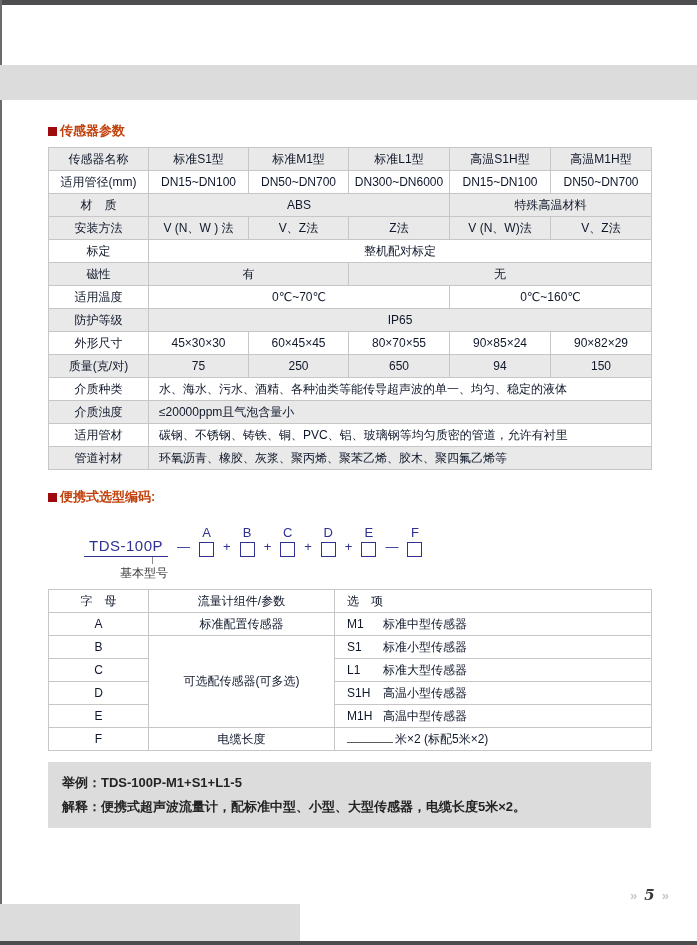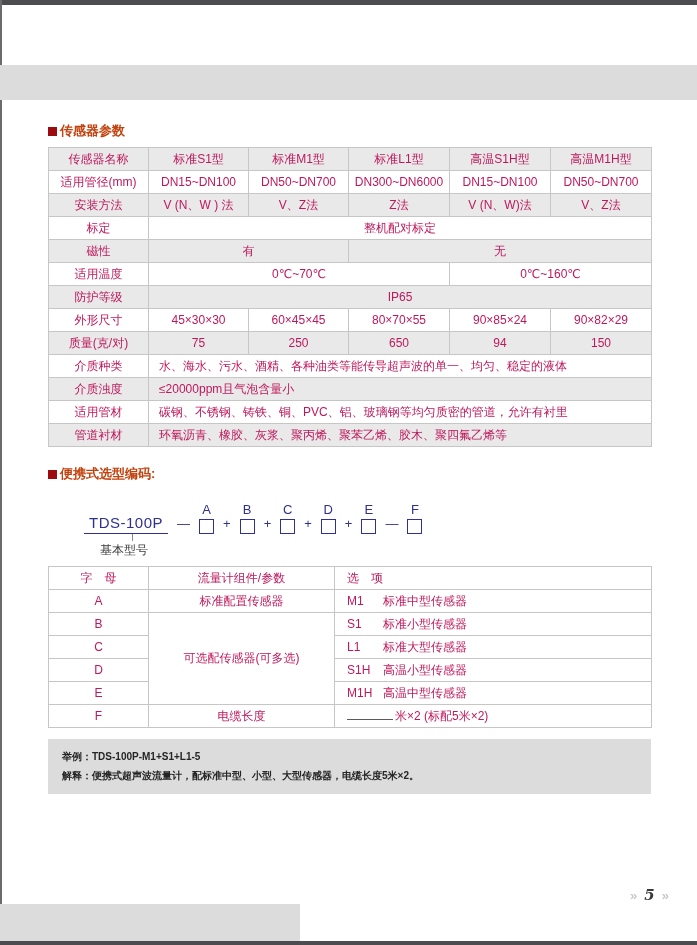--- a/index.html
+++ b/index.html
@@ -12,45 +12,45 @@
   .bottom-bar{position:absolute;bottom:0;left:0;width:697px;height:4px;background:#4d4d4f;}
   .left-edge{position:absolute;top:0;left:0;width:2px;height:945px;background:#6b6b6d;}
   .band-top{position:absolute;top:65px;left:0;width:697px;height:35px;background:#dcdcdd;}
   .band-bottom{position:absolute;bottom:4px;left:0;width:300px;height:37px;background:#dcdcdd;}
 
   .content{position:absolute;left:48px;top:122px;width:603px;}
 
   .sec-head{display:flex;align-items:center;gap:3px;font-size:13px;font-weight:bold;color:#c2410c;margin:0 0 7px 0;}
   .sec-head .bullet{width:9px;height:9px;background:#9e0b0f;flex:0 0 auto;}
 
-  table{border-collapse:collapse;width:603px;font-size:12px;color:#be185d;table-layout:fixed;}
+  table{border-collapse:collapse;width:603px;font-size:12px;color:#0f172a;table-layout:fixed;}
   td,th{border:1px solid #c6c6c6;height:22px;text-align:center;padding:0 4px;font-weight:normal;
         overflow:hidden;white-space:nowrap;}
   tr.shade{background:#e9e9e9;}
   td.left{text-align:left;padding-left:10px;}
 
   .sec2{margin-top:18px;}
   .diagram{position:relative;margin:6px 0 12px 36px;height:64px;}
   .code-row{display:flex;align-items:flex-end;gap:9px;height:44px;}
   .model{font-size:15px;color:#2e3192;padding:0 5px 2px 5px;border-bottom:1px solid #2e3192;letter-spacing:.5px;}
   .op{color:#2e3192;font-size:13px;padding-bottom:3px;}
   .box-group{display:flex;flex-direction:column;align-items:center;gap:3px;}
   .letter{color:#2e3192;font-size:13px;line-height:13px;}
   .sq{width:13px;height:13px;border:1px solid #2e3192;background:#fff;}
-  .base-wrap{margin-left:16px;}
+  .base-wrap{margin-left:36px;}
   .tick{width:1px;height:7px;background:#8a8a8a;margin-left:32px;}
   .base-label{font-size:12px;color:#3a3a3a;margin-top:1px;}
 
   table.code th{text-align:center;}
   table.code th.opt-h{text-align:left;padding-left:12px;}
   td.opt{text-align:left;padding-left:12px;}
   td.opt .code{display:inline-block;min-width:36px;}
   .blank{display:inline-block;width:46px;height:11px;border-bottom:1px solid #5a5a5a;margin-right:2px;}
 
-  .example{margin-top:11px;background:#dcdcdd;padding:9px 14px;font-size:10px;color:#242424;line-height:1.85;font-weight:bold;}
+  .example{margin-top:11px;background:#dcdcdd;padding:9px 14px;font-size:13px;color:#242424;line-height:1.85;font-weight:bold;}
   .example .lbl{font-weight:bold;}
 
   .page-num{position:absolute;top:886px;right:28px;display:flex;align-items:center;gap:7px;}
   .page-num .chev{color:#c8c8c8;font-size:13px;font-weight:bold;}
   .page-num .num{font-family:"DejaVu Serif","Liberation Serif",serif;font-style:italic;font-weight:bold;font-size:15px;color:#3a3a3a;}
 </style>
 </head>
 <body>
 
 <div class="top-bar"></div>
@@ -84,20 +84,25 @@
         </tr>
         <tr>
           <td>适用管径(mm)</td>
           <td>DN15~DN100</td>
           <td>DN50~DN700</td>
           <td>DN300~DN6000</td>
           <td>DN15~DN100</td>
           <td>DN50~DN700</td>
         </tr>
         <tr class="shade">
+          <td>材　质</td>
+          <td colspan="3">ABS</td>
+          <td colspan="2">特殊高温材料</td>
+        </tr>
+        <tr class="shade">
           <td>安装方法</td>
           <td>V (N、W ) 法</td>
           <td>V、Z法</td>
           <td>Z法</td>
           <td>V (N、W)法</td>
           <td>V、Z法</td>
         </tr>
         <tr>
           <td>标定</td>
           <td colspan="5">整机配对标定</td>

